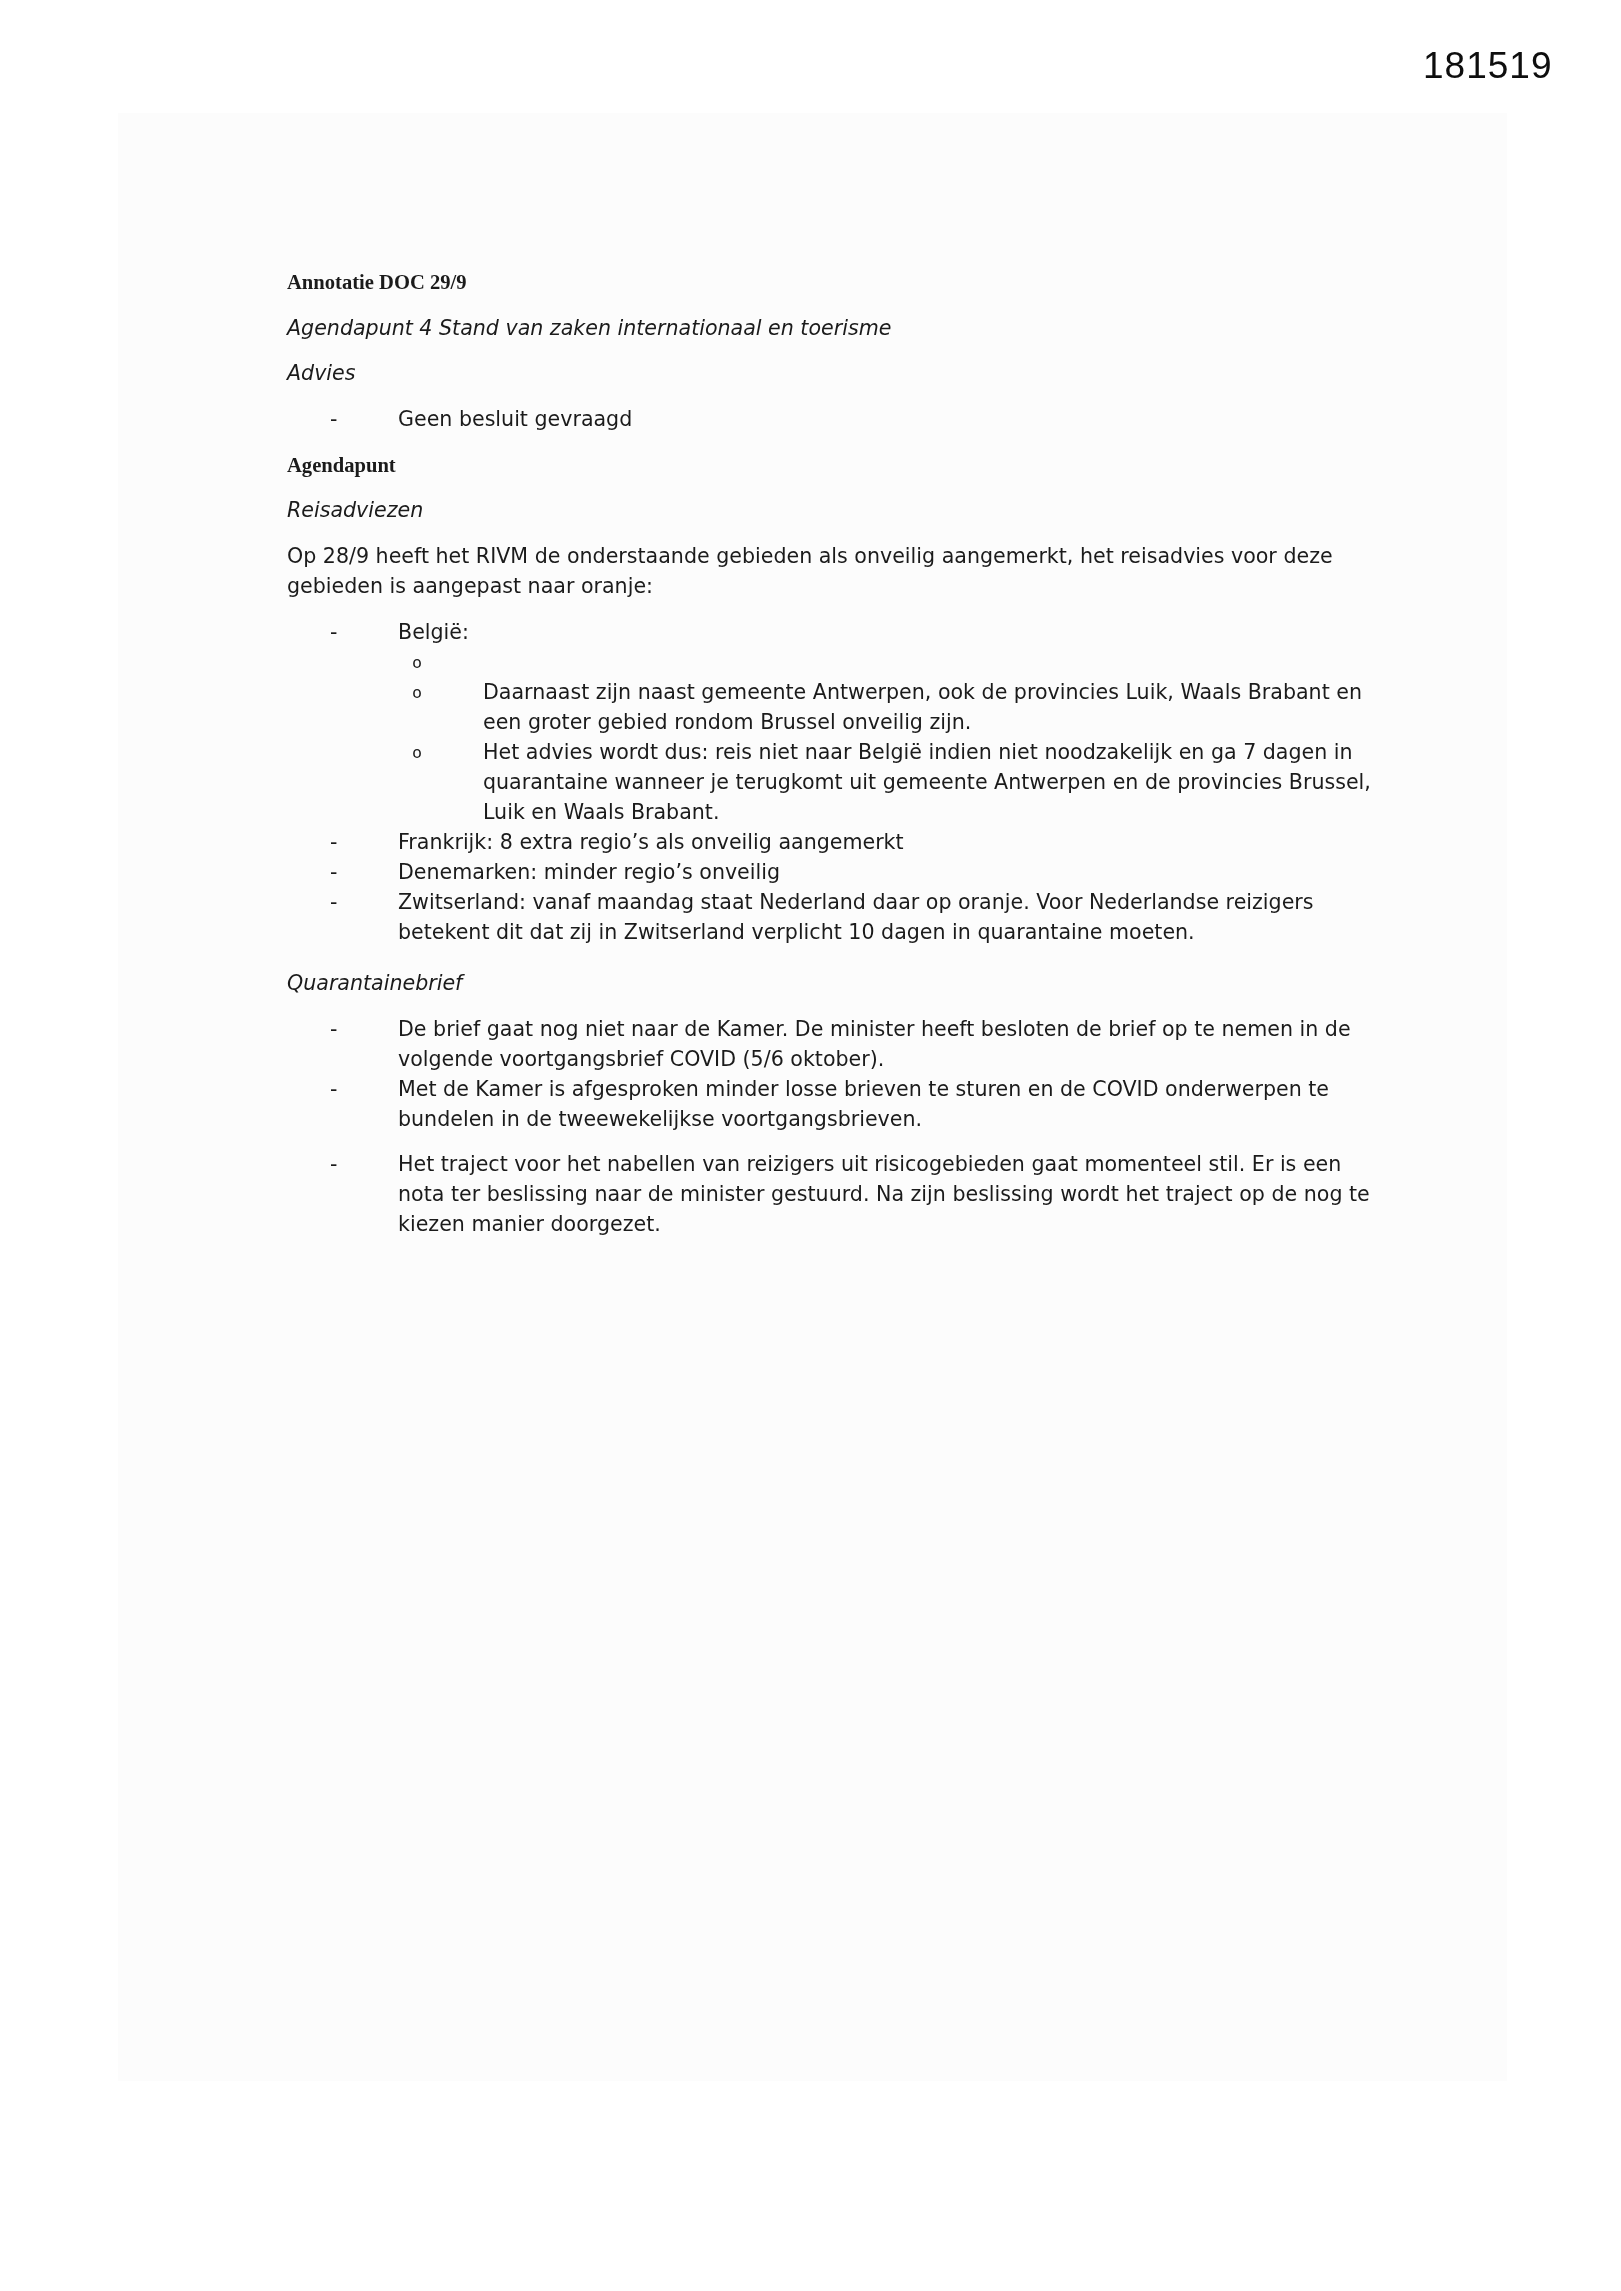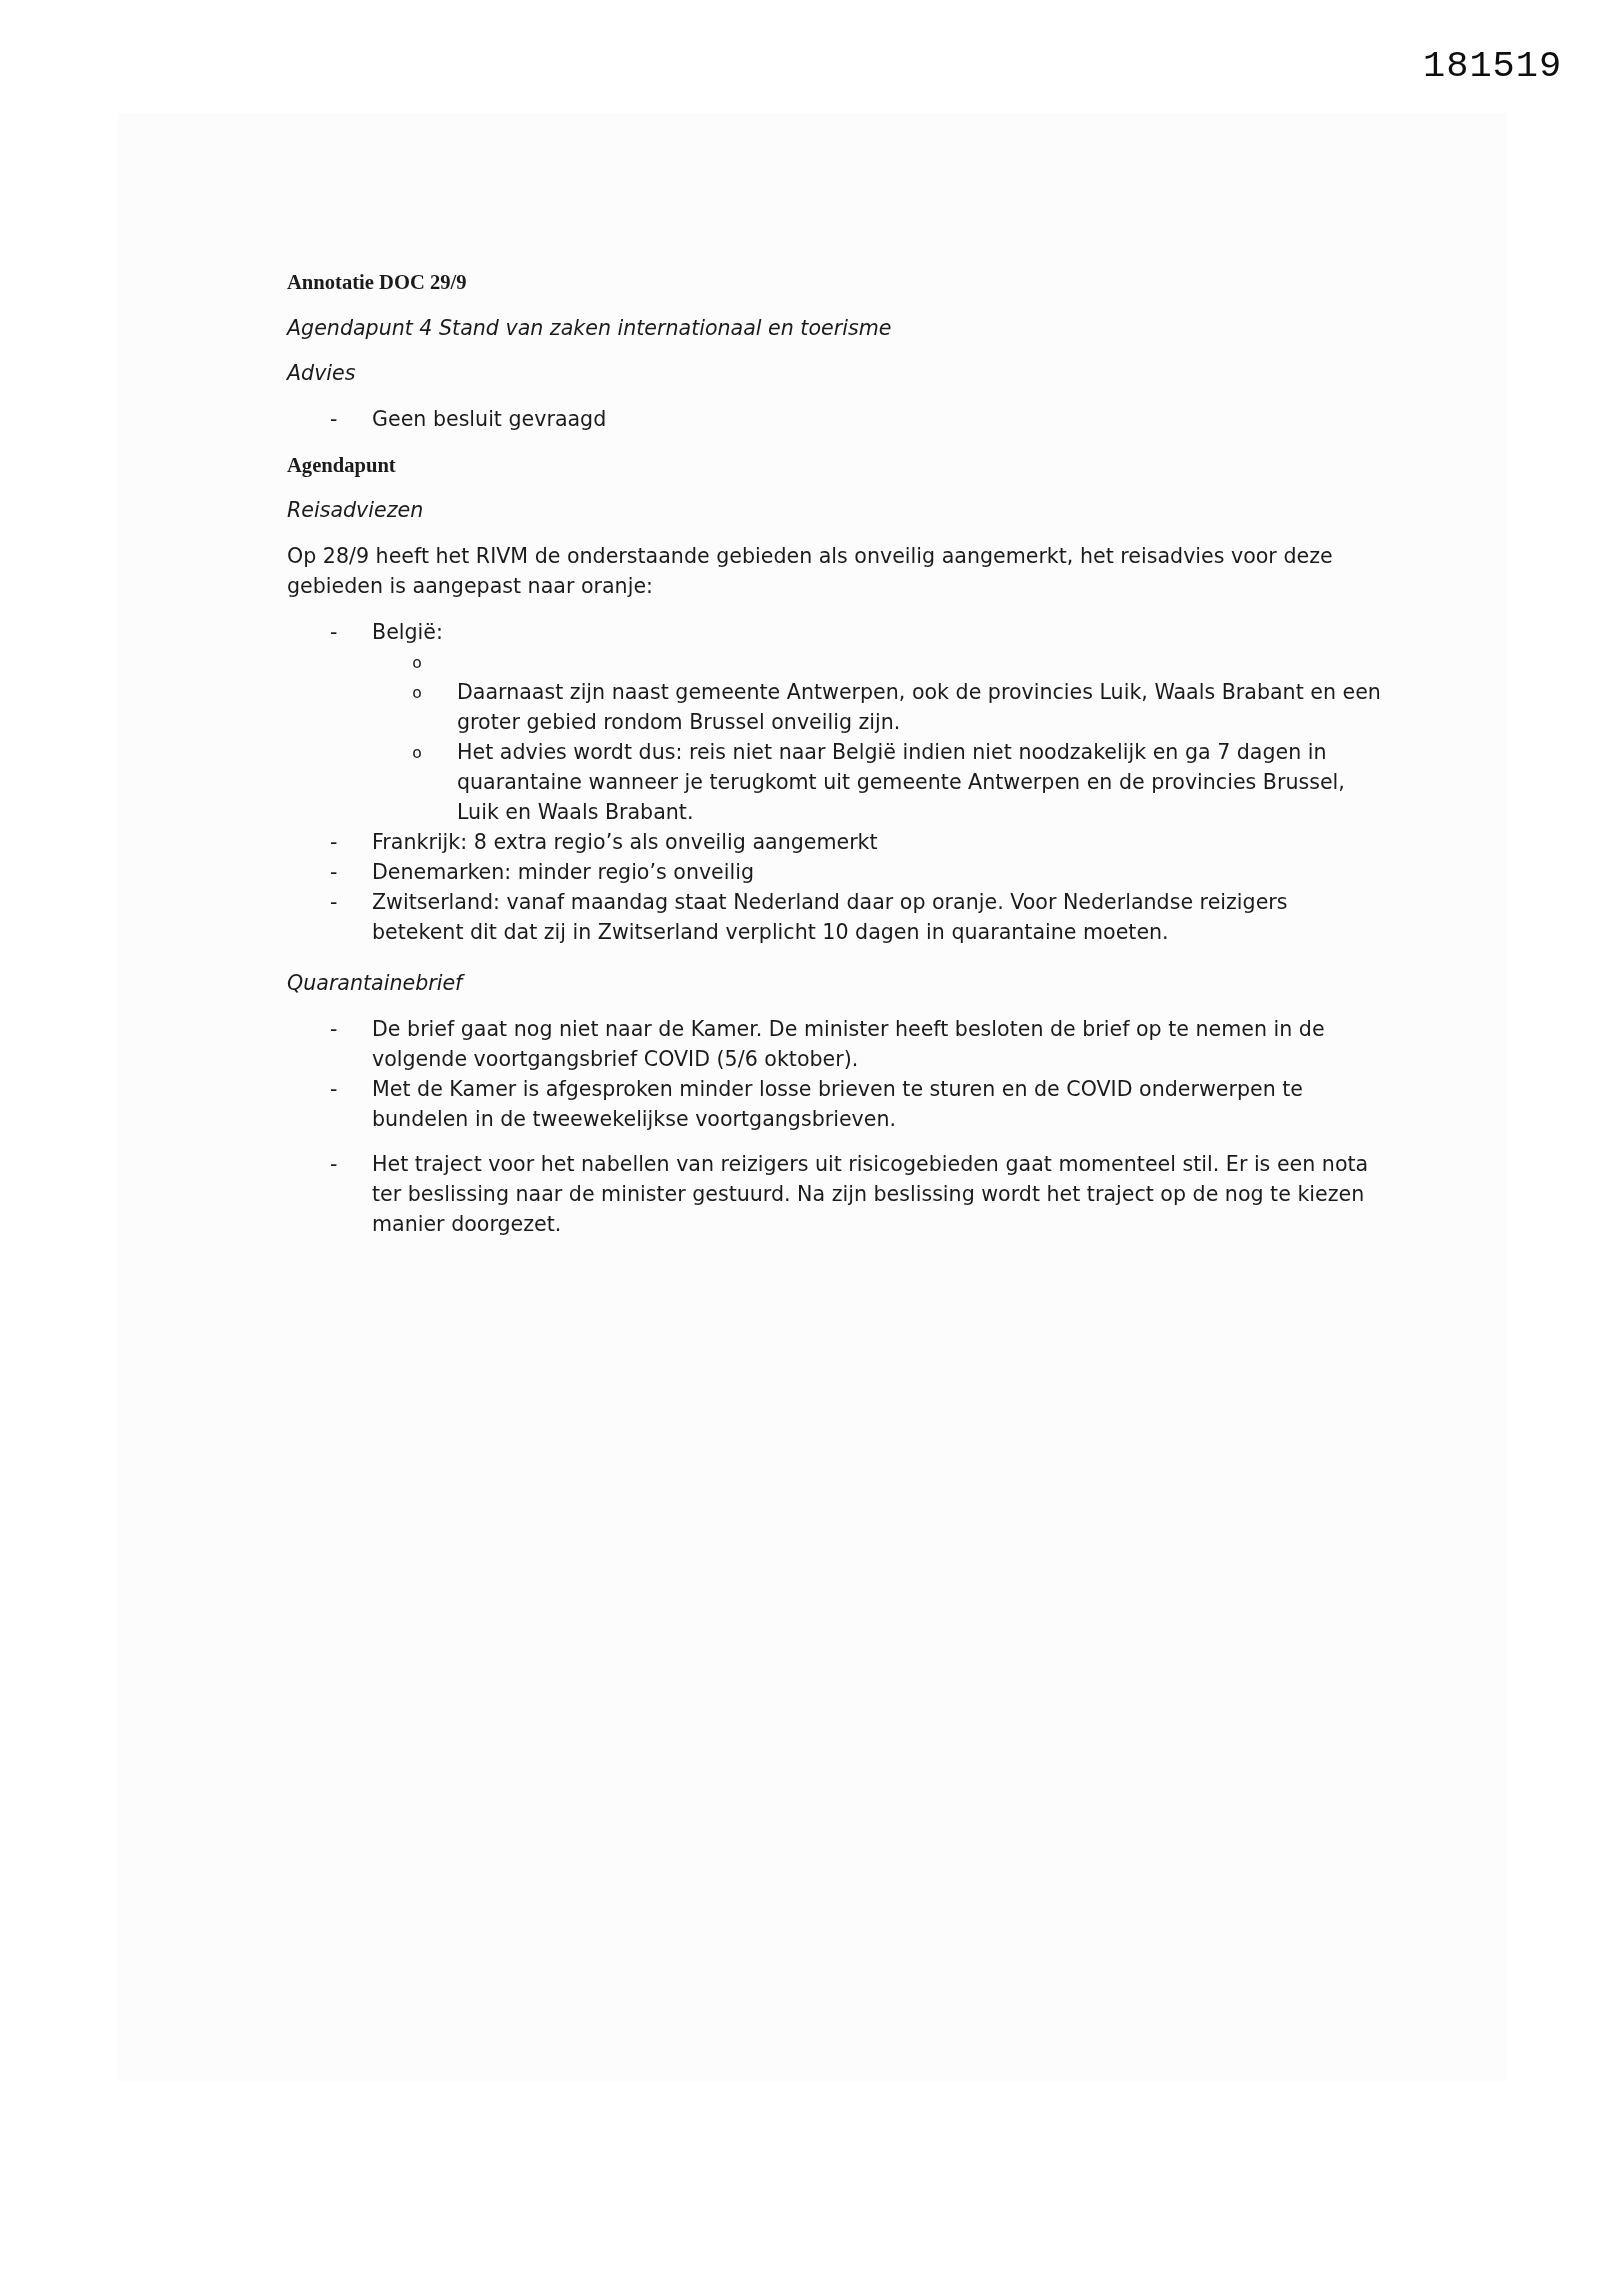--- a/index.html
+++ b/index.html
@@ -20,21 +20,21 @@
     left: 118px;
     top: 113px;
     width: 1389px;
     height: 1968px;
     background: #fcfcfc;
   }
   .page-number {
     position: absolute;
     top: 45px;
     left: 1423px;
-    font-family: Liberation Mono, monospace;
+    font-family: Liberation Sans, sans-serif;
     font-size: 37px;
     letter-spacing: 1px;
     color: #0e0e0e;
   }
   .doc {
     position: absolute;
     left: 287px;
     top: 267px;
     width: 1098px;
     font-size: 20.6px;
@@ -53,21 +53,21 @@
     flex: 0 0 42px;
     line-height: 30px;
   }
   .bullet-item.sub { padding-left: 82px; }
   .bullet-item.sub .marker {
     flex: 0 0 45px;
     font-family: "DejaVu Sans Mono", monospace;
     font-size: 16.7px;
     line-height: 30px;
   }
-  .bullet-text { flex: 1 1 auto; }
+  .bullet-text { flex: 1 1 auto; margin-left: 26px; }
 </style>
 </head>
 <body>
 
 <div class="scan-area"></div>
 
 <div class="page-number">181519</div>
 
 <div class="doc">
     <div class="block h-bold">Annotatie DOC 29/9</div>

